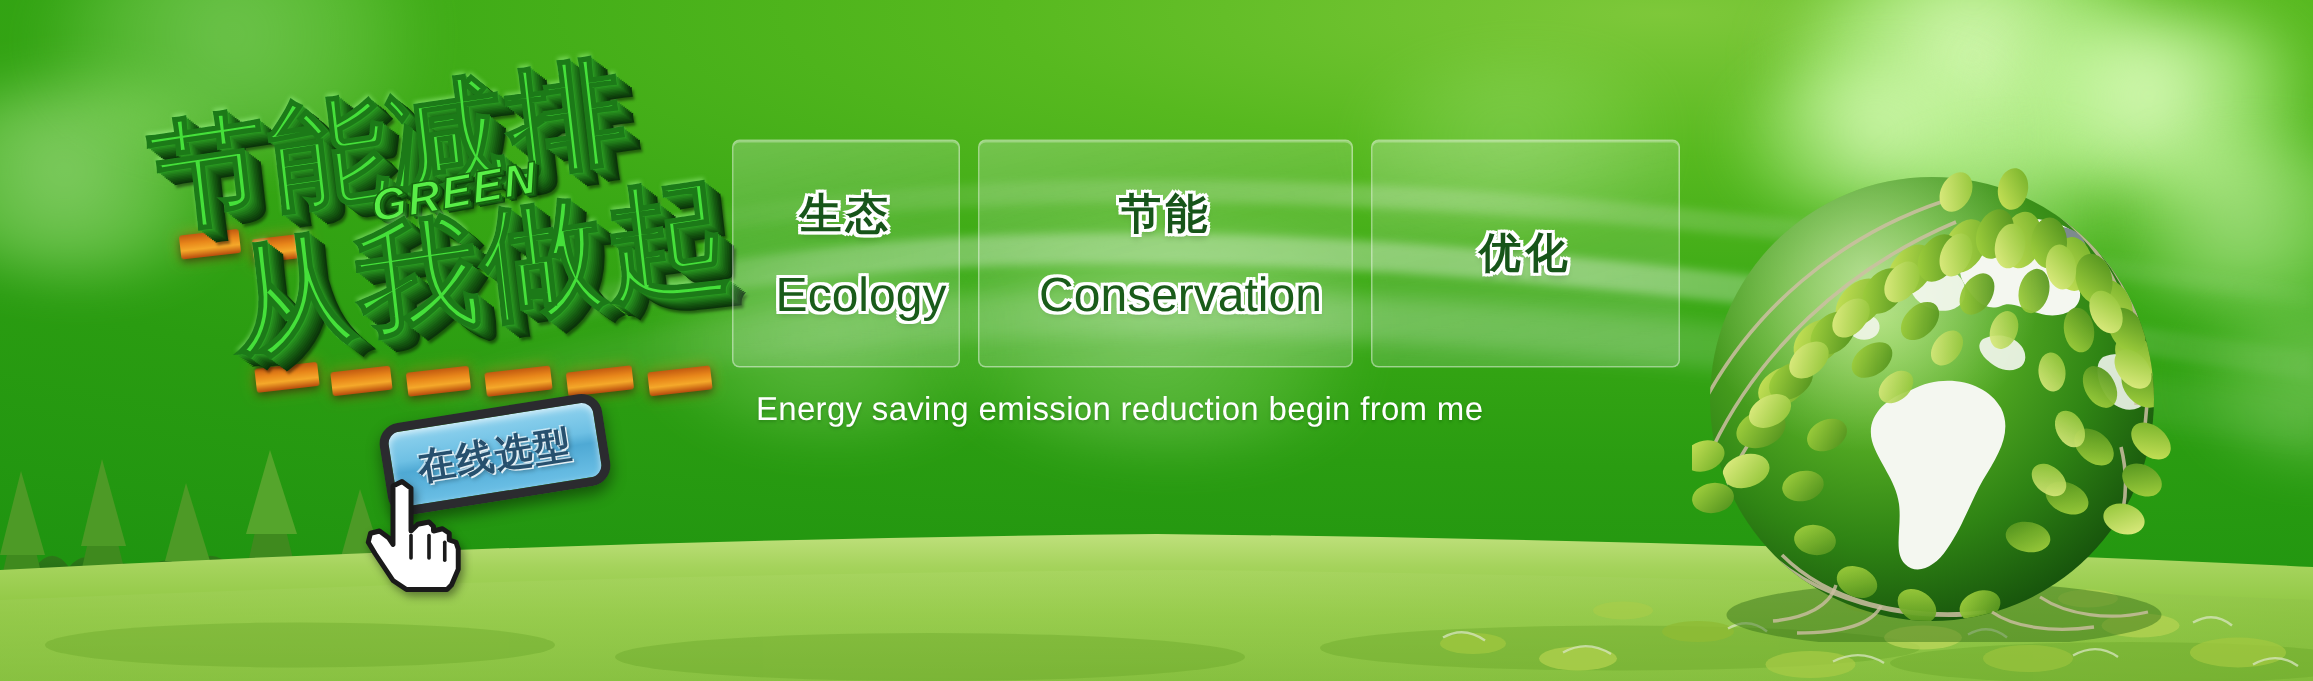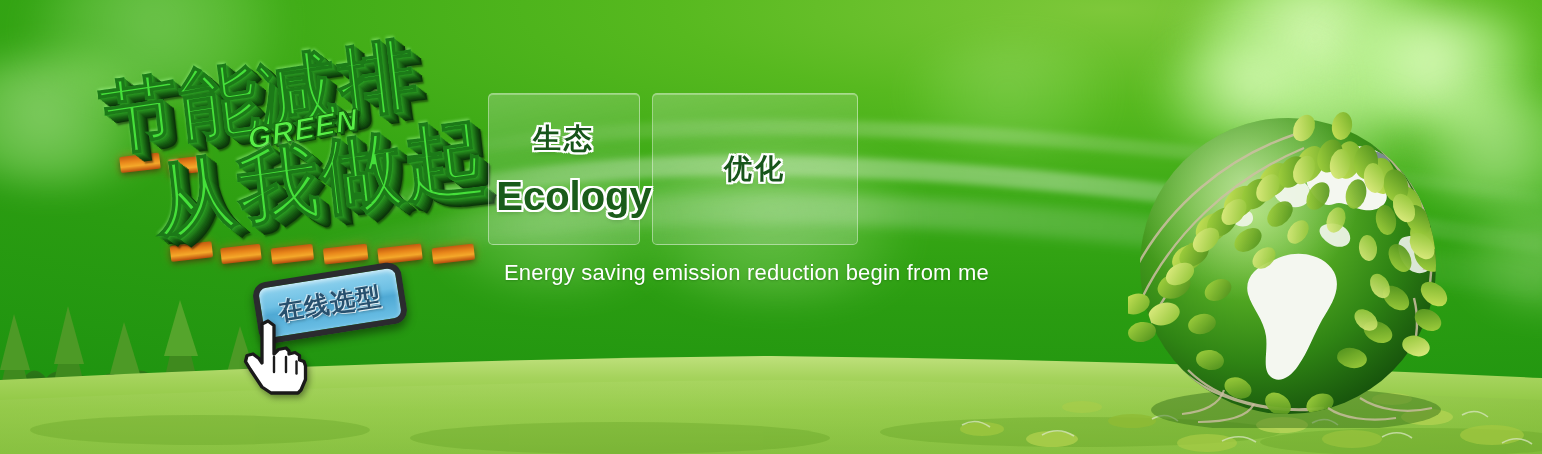--- a/index.html
+++ b/index.html
@@ -148,21 +148,21 @@
   .cn{
     font-size:28px; font-weight:700;
     color:#17551a;
     letter-spacing:3px;
     text-shadow:
       -2px -2px 0 #fff, 2px -2px 0 #fff, -2px 2px 0 #fff, 2px 2px 0 #fff,
       -2px 0 0 #fff, 2px 0 0 #fff, 0 -2px 0 #fff, 0 2px 0 #fff,
       0 3px 4px rgba(0,0,0,.18);
   }
   .en{
-    font-size:40px; font-weight:700;
+    font-size:32px; font-weight:400;
     color:#1a5c1a;
     letter-spacing:0px;
     text-shadow:
       -2px -2px 0 #fff, 2px -2px 0 #fff, -2px 2px 0 #fff, 2px 2px 0 #fff,
       -2px 0 0 #fff, 2px 0 0 #fff, 0 -2px 0 #fff, 0 2px 0 #fff,
       0 3px 4px rgba(0,0,0,.18);
     white-space:nowrap;
     margin-left:20px;
   }
 
@@ -343,20 +343,24 @@
       <path d="M24 26 L24 36"></path>
       <path d="M32 26 L32 36"></path>
       <path d="M39 29 L39 37"></path>
     </g>
   </svg>
 
   <div class="cards">
     <div class="card card-1">
       <div class="cn">生态</div>
       <div class="en">Ecology</div>
+    </div>
+    <div class="card card-2">
+      <div class="cn">节能</div>
+      <div class="en">Conservation</div>
     </div>
     <div class="card card-3">
       <div class="cn">优化</div>
     </div>
   </div>
 
   <div class="tagline">Energy saving emission reduction begin from me</div>
 
   <div class="globe-wrap">
     <svg viewBox="0 0 320 320" width="320" height="320">

